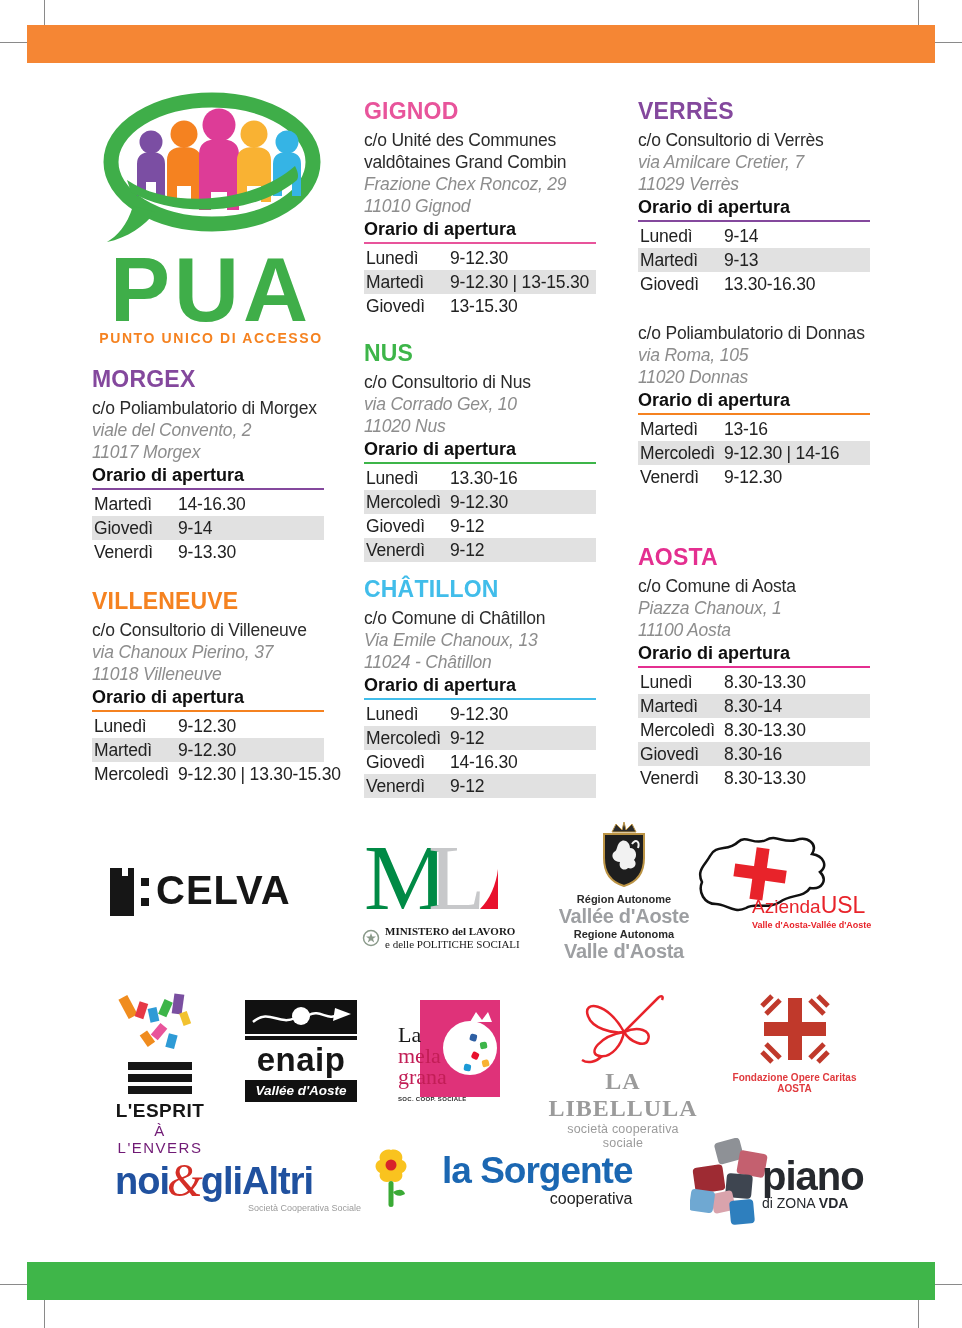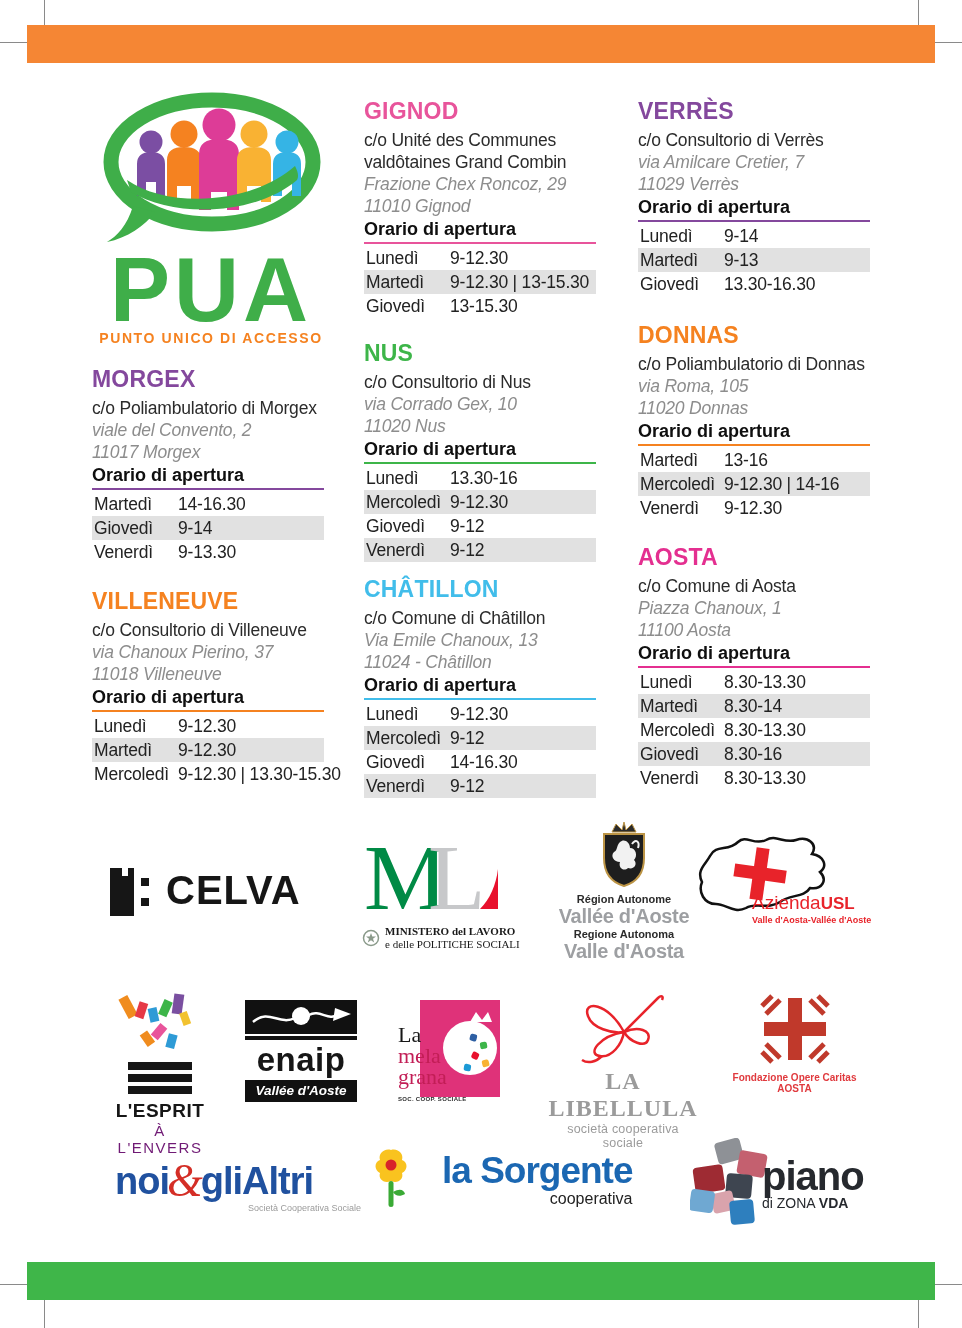--- a/index.html
+++ b/index.html
@@ -29,33 +29,33 @@
   .row .day{min-width:80px;padding-right:4px;}
   
   .c-purple h2{color:#84489d}.c-purple .orario{border-color:#84489d}
   .c-orange h2{color:#f58220}.c-orange .orario{border-color:#f58220}
   .c-pink h2{color:#e8549b}.c-pink .orario{border-color:#e8549b}
   .c-green h2{color:#3db549}.c-green .orario{border-color:#3db549}
   .c-cyan h2{color:#41bdea}.c-cyan .orario{border-color:#41bdea}
   .c-magenta h2{color:#e42f90}.c-magenta .orario{border-color:#e42f90}
   
   .partner{position:absolute;}
-  .celva{left:108px;top:858px;width:215px;height:64px;display:flex;align-items:center;gap:16px;}
+  .celva{left:108px;top:858px;width:215px;height:64px;display:flex;align-items:center;gap:6px;}
   .celva-name{font-size:40px;font-weight:600;letter-spacing:1px;color:#161616;}
   .ministero{left:362px;top:825px;width:160px;text-align:left;}
   .min-caption{display:flex;align-items:center;gap:5px;margin-top:4px;}
   .min-caption-text{font-family:"Liberation Serif",serif;font-size:11px;line-height:13px;color:#1a1a1a;}
   .min-caption-text .l1{font-weight:600;}
   .regione{left:548px;top:822px;width:152px;text-align:center;}
   .reg-small{font-size:11px;color:#2b2b2b;line-height:14px;font-weight:bold;}
   .reg-big{font-size:20px;font-weight:bold;color:#9d9fa2;line-height:21px;letter-spacing:-0.3px;}
   .ausl{left:688px;top:830px;width:168px;height:110px;}
   .ausl-text{position:absolute;left:64px;top:62px;white-space:nowrap;}
   .ausl-name{font-size:19px;color:#e8232a;}
-  .ausl-usl{font-size:17px;font-weight:700;color:#e8232a;}
+  .ausl-usl{font-size:23px;font-weight:400;color:#e8232a;}
   .ausl-sub{font-size:9px;font-weight:bold;color:#e8232a;margin-top:1px;}
   .esprit{left:110px;top:990px;width:100px;text-align:center;}
   .esprit-bars{width:64px;margin:2px auto 6px;}
   .esprit-bars div{height:8px;background:#161616;margin-bottom:4px;}
   .esprit-l1{font-size:19px;font-weight:800;color:#161616;letter-spacing:0.5px;}
   .esprit-l2{font-size:15px;color:#701a75;letter-spacing:1.5px;}
   .enaip{left:245px;top:1000px;width:112px;}
   .enaip-top{background:#111;height:34px;position:relative;}
   .enaip-rule{height:2px;background:#fff;}
   .enaip-top2{height:4px;background:#111;}
@@ -262,21 +262,20 @@
           <span class="hrs">9-13</span>
         </div>
       <div class="row">
           <span class="day">Giovedì</span>
           <span class="hrs">13.30-16.30</span>
         </div>
     </div>
   </section>
 
   <section class="city-card c-orange" style="left:638px;top:322px">
-    <h2>DONNAS</h2>
     <p class="venue">c/o Poliambulatorio di Donnas</p>
     <p class="addr">via Roma, 105</p>
     <p class="addr">11020 Donnas</p>
     <h3 class="orario">Orario di apertura</h3>
     <div class="rows">
       <div class="row">
           <span class="day">Martedì</span>
           <span class="hrs">13-16</span>
         </div>
       <div class="row">

